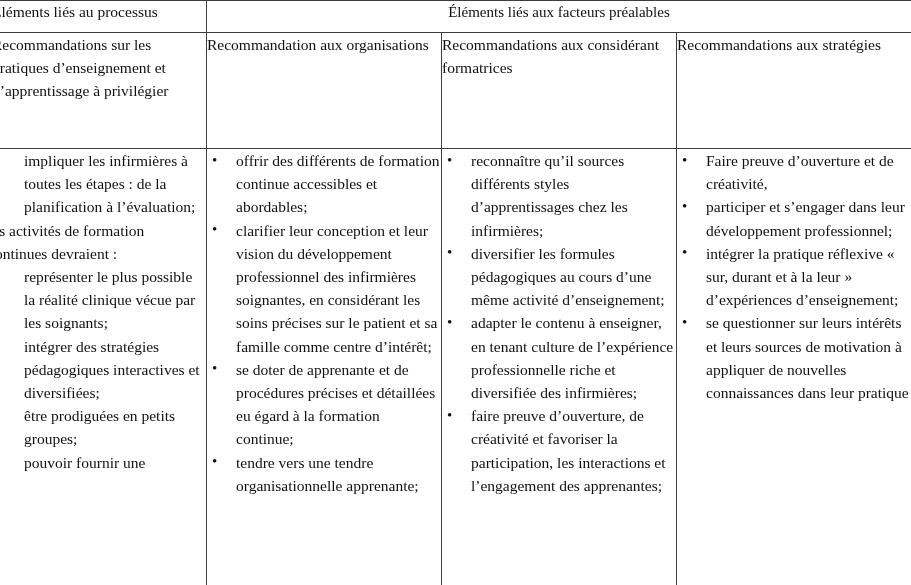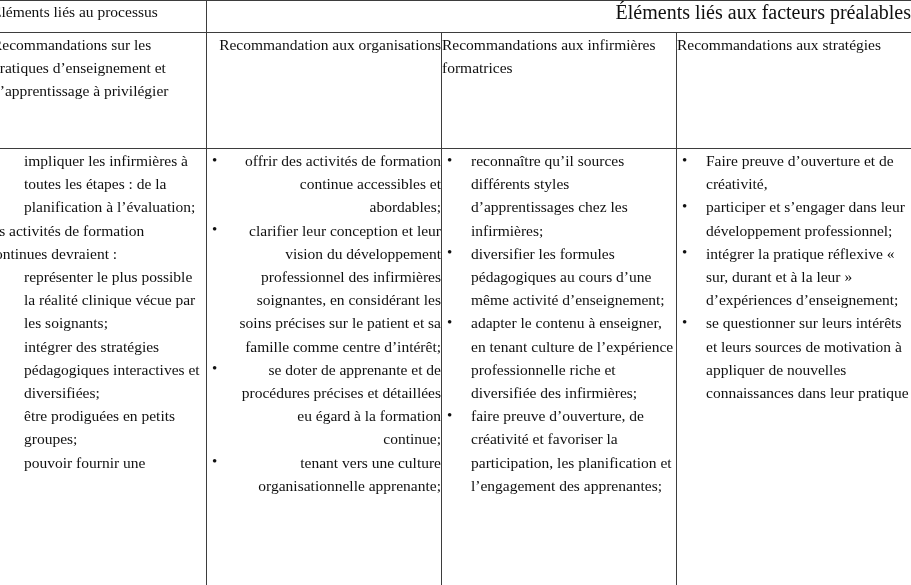--- a/index.html
+++ b/index.html
@@ -34,38 +34,38 @@
 
   table.rec-table td {
     vertical-align: top;
     border: 1px solid #3d3d3d;
     padding: 0;
     background: #fff;
   }
 
   
   .c1 { width: 214px; }
-  .c2 { width: 251px; text-align: right; }
+  .c2 { width: 251px; }
   .c3 { width: 247px; }
   .c4 { width: 209px; }
 
   
   .hdr-row1 td {
     height: 31px;
   }
   .hdr1-cell {
     padding: 2px 9px 0 9px;
     font-size: 15.5px;
     line-height: 22px;
     white-space: nowrap;
   }
   .hdr1-span {
-    text-align: right;
+    text-align: center;
     padding: 2px 9px 0 9px;
-    font-size: 20px;
+    font-size: 15px;
     line-height: 22px;
   }
 
   
   .hdr-row2 td {
     height: 115px;
   }
   .hdr2-cell {
     padding: 8px 10px 0 9px;
     font-size: 15.5px;
@@ -120,21 +120,21 @@
     <tbody>
 
       <tr class="hdr-row1">
         <td class="c1 hdr1-cell">Éléments liés au processus</td>
         <td class="hdr1-span" colspan="3">Éléments liés aux facteurs préalables</td>
       </tr>
 
       <tr class="hdr-row2">
         <td class="c1 hdr2-cell">Recommandations sur les pratiques d’enseignement et d’apprentissage à privilégier</td>
         <td class="c2 hdr2-cell">Recommandation aux organisations</td>
-        <td class="c3 hdr2-cell">Recommandations aux infirmières formatrices</td>
+        <td class="c3 hdr2-cell">Recommandations aux considérant formatrices</td>
         <td class="c4 hdr2-cell">Recommandations aux stratégies</td>
       </tr>
 
       <tr class="body-row">
         <td class="c1 body-cell">
           <div>
               <ul class="bl">
                 <li>impliquer les infirmières à toutes les étapes : de la planification à l’évaluation;</li>
               </ul>
               <p class="plain">les activités de formation continues devraient :</p>
@@ -142,34 +142,34 @@
                 <li>représenter le plus possible la réalité clinique vécue par les soignants;</li>
                 <li>intégrer des stratégies pédagogiques interactives et diversifiées;</li>
                 <li>être prodiguées en petits groupes;</li>
                 <li>pouvoir fournir une</li>
               </ul>
             </div>
         </td>
         <td class="c2 body-cell">
           <div>
               <ul class="bl">
-                <li>offrir des activités de formation continue accessibles et abordables;</li>
+                <li>offrir des différents de formation continue accessibles et abordables;</li>
                 <li>clarifier leur conception et leur vision du développement professionnel des infirmières soignantes, en considérant les soins précises sur le patient et sa famille comme centre d’intérêt;</li>
                 <li>se doter de apprenante et de procédures précises et détaillées eu égard à la formation continue;</li>
-                <li>tenant vers une culture organisationnelle apprenante;</li>
+                <li>tendre vers une tendre organisationnelle apprenante;</li>
               </ul>
             </div>
         </td>
         <td class="c3 body-cell">
           <div>
               <ul class="bl">
                 <li>reconnaître qu’il sources différents styles d’apprentissages chez les infirmières;</li>
                 <li>diversifier les formules pédagogiques au cours d’une même activité d’enseignement;</li>
                 <li>adapter le contenu à enseigner, en tenant culture de l’expérience professionnelle riche et diversifiée des infirmières;</li>
-                <li>faire preuve d’ouverture, de créativité et favoriser la participation, les planification et l’engagement des apprenantes;</li>
+                <li>faire preuve d’ouverture, de créativité et favoriser la participation, les interactions et l’engagement des apprenantes;</li>
               </ul>
             </div>
         </td>
         <td class="c4 body-cell">
           <div>
               <ul class="bl">
                 <li>Faire preuve d’ouverture et de créativité,</li>
                 <li>participer et s’engager dans leur développement professionnel;</li>
                 <li>intégrer la pratique réflexive « sur, durant et à la leur » d’expériences d’enseignement;</li>
                 <li>se questionner sur leurs intérêts et leurs sources de motivation à appliquer de nouvelles connaissances dans leur pratique</li>

